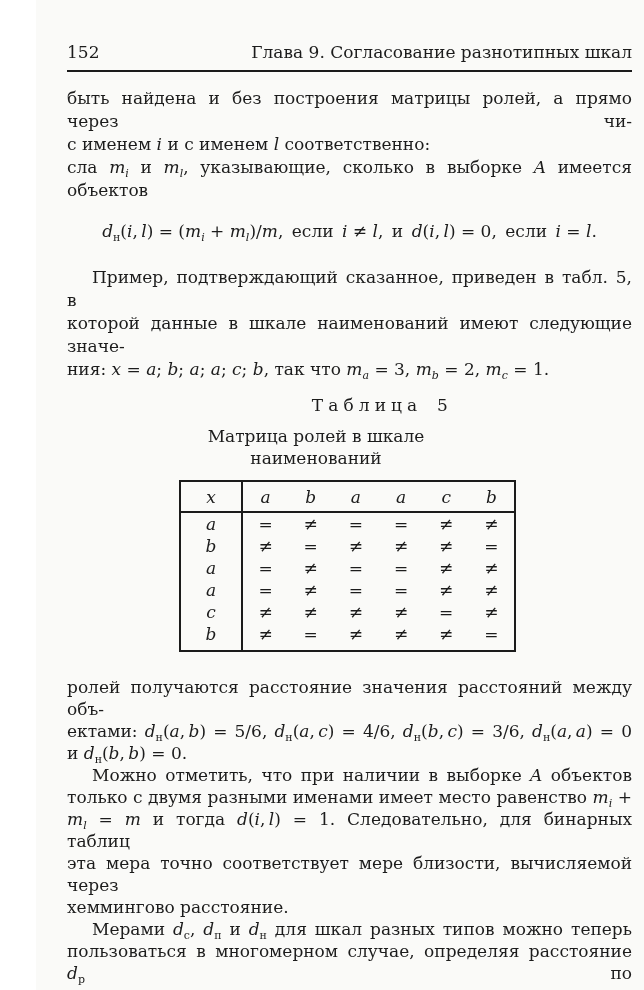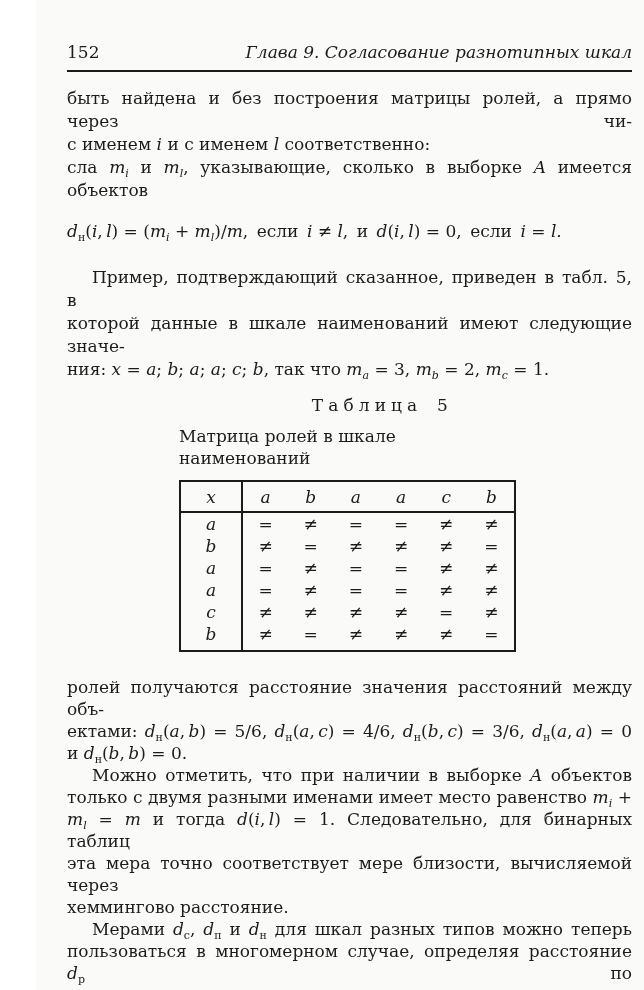--- a/index.html
+++ b/index.html
@@ -11,43 +11,43 @@
     font-family:"DejaVu Serif","Liberation Serif",serif;
     font-size:17px;
     box-sizing:border-box;
     padding:42px 48px 0 31px;
     overflow:hidden;
     margin-left:36px;
   }
   
   .runhead{display:flex;justify-content:space-between;align-items:baseline;height:22px;}
   .pageno{font-style:normal;}
-  .chapter{font-style:italic;}
+  .chapter{}
   .rule{height:2px;background:#1b1b1b;margin-top:6px;}
   
   .para{margin:0;}
   .para .line{line-height:23px;min-height:23px;}
   .para.tight .line{line-height:22px;min-height:22px;}
   .jl{text-align:justify;text-align-last:justify;}
   .ll{text-align:left;text-align-last:left;}
   .ind{text-indent:25px;}
   .mt-p1{margin-top:15px;}
   .mt-p2{margin-top:21px;}
   .mt-p3{margin-top:24px;}
   i{font-style:italic;}
   sub{font-size:11px;line-height:0;vertical-align:-4px;font-style:normal;}
   sub i{font-size:11px;}
   
-  .formula{}
+  .formula{text-align:center;}
   .formula1{margin-top:15px;line-height:28px;height:28px;}
   .formula2{margin-top:3px;line-height:40px;height:40px;}
   
   .tblwrap{width:274px;margin-left:112px;}
   .tlabel{margin-top:13px;text-align:right;letter-spacing:0.3em;word-spacing:0.25em;line-height:22px;}
-  .tcaption{margin-top:9px;line-height:22px;}
+  .tcaption{margin-top:9px;text-align:center;line-height:22px;}
   .tbl{
     margin-top:11px;
     width:337px;box-sizing:border-box;
     border:2px solid #1b1b1b;
     display:grid;
     grid-template-columns:62px repeat(6,1fr);
   }
   .cell{display:flex;align-items:center;justify-content:center;height:22px;font-style:normal;}
   .cell.head{height:29px;border-bottom:2px solid #1b1b1b;font-style:italic;}
   .cell.lbl{border-right:2px solid #1b1b1b;font-style:italic;}

